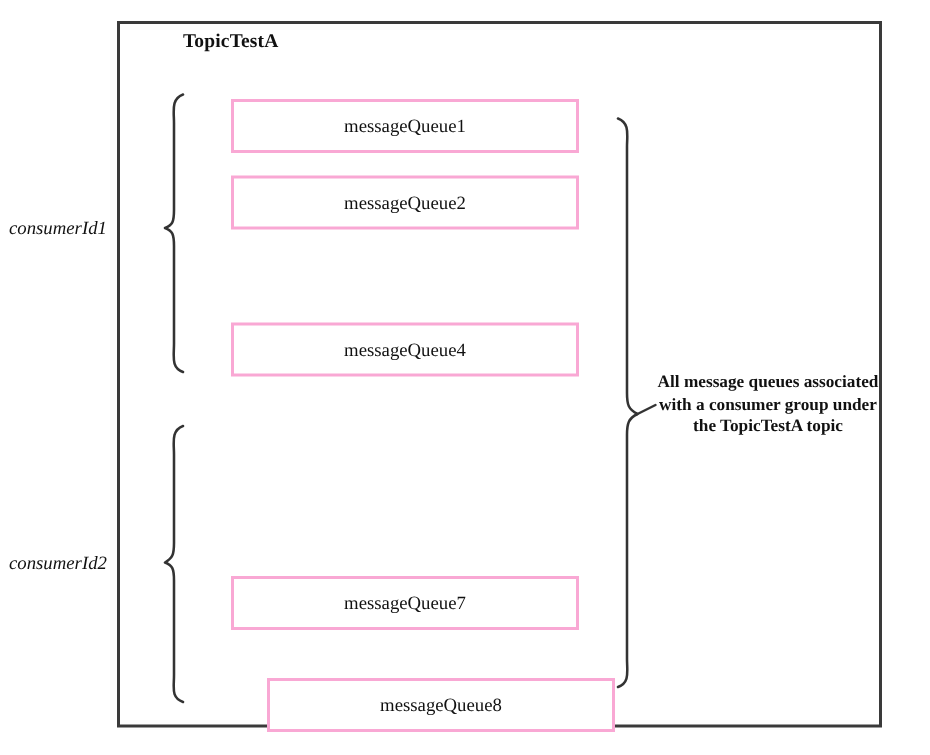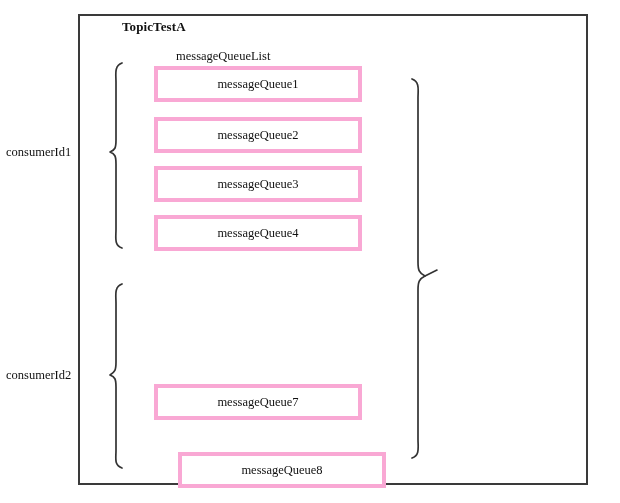--- a/index.html
+++ b/index.html
@@ -48,31 +48,32 @@
     font-size: 12.5px;
     font-weight: normal;
     white-space: nowrap;
   }
 
   .consumer-label {
     position: absolute;
     left: 6px;
     font-size: 12.5px;
     white-space: nowrap;
+    font-style: italic;
   }
   #consumer-label-1 { top: 145px; }
   #consumer-label-2 { top: 368px; }
 
   
   .queue-box {
     position: absolute;
     left: 154px;
-    width: 208px;
+    width: 232px;
     height: 36px;
-    border: 4px solid #f9a8d4;
+    border: 2px solid #f9a8d4;
     box-sizing: border-box;
     background: #ffffff;
     display: flex;
     align-items: center;
     justify-content: center;
   }
   .queue-box .queue-label {
     font-size: 12.5px;
     line-height: 1;
     white-space: nowrap;
@@ -102,44 +103,41 @@
 </style>
 </head>
 <body>
 
 <div id="canvas">
 
   <div class="topic-frame"></div>
 
   <div class="topic-title">TopicTestA</div>
 
-  <div class="queue-list-label">messageQueueList</div>
 
   <div class="consumer-label" id="consumer-label-1">consumerId1</div>
   <div class="consumer-label" id="consumer-label-2">consumerId2</div>
 
   <div class="queue-box" style="top:66px;">
     <span class="queue-label">messageQueue1</span>
   </div>
   <div class="queue-box" style="top:117px;">
     <span class="queue-label">messageQueue2</span>
-  </div>
-  <div class="queue-box" style="top:166px;">
-    <span class="queue-label">messageQueue3</span>
   </div>
   <div class="queue-box" style="top:215px;">
     <span class="queue-label">messageQueue4</span>
   </div>
   <div class="queue-box" style="top:384px;">
     <span class="queue-label">messageQueue7</span>
   </div>
   <div class="queue-box" style="top:452px;margin-left:24px;">
     <span class="queue-label">messageQueue8</span>
   </div>
 
+  <div class="right-note">All message queues associated with a consumer group under the TopicTestA topic</div>
 
   <svg class="brace-layer" viewBox="0 0 620 503">
 
     <path d="M 122 63
              C 114 66, 116 74, 116 82
              L 116 140
              C 116 148, 115 150, 110 152
              C 115 154, 116 156, 116 164
              L 116 229
              C 116 238, 114 245, 122 248" fill="none" stroke="#333333" stroke-width="1.7" stroke-linecap="round" stroke-linejoin="round"></path>

